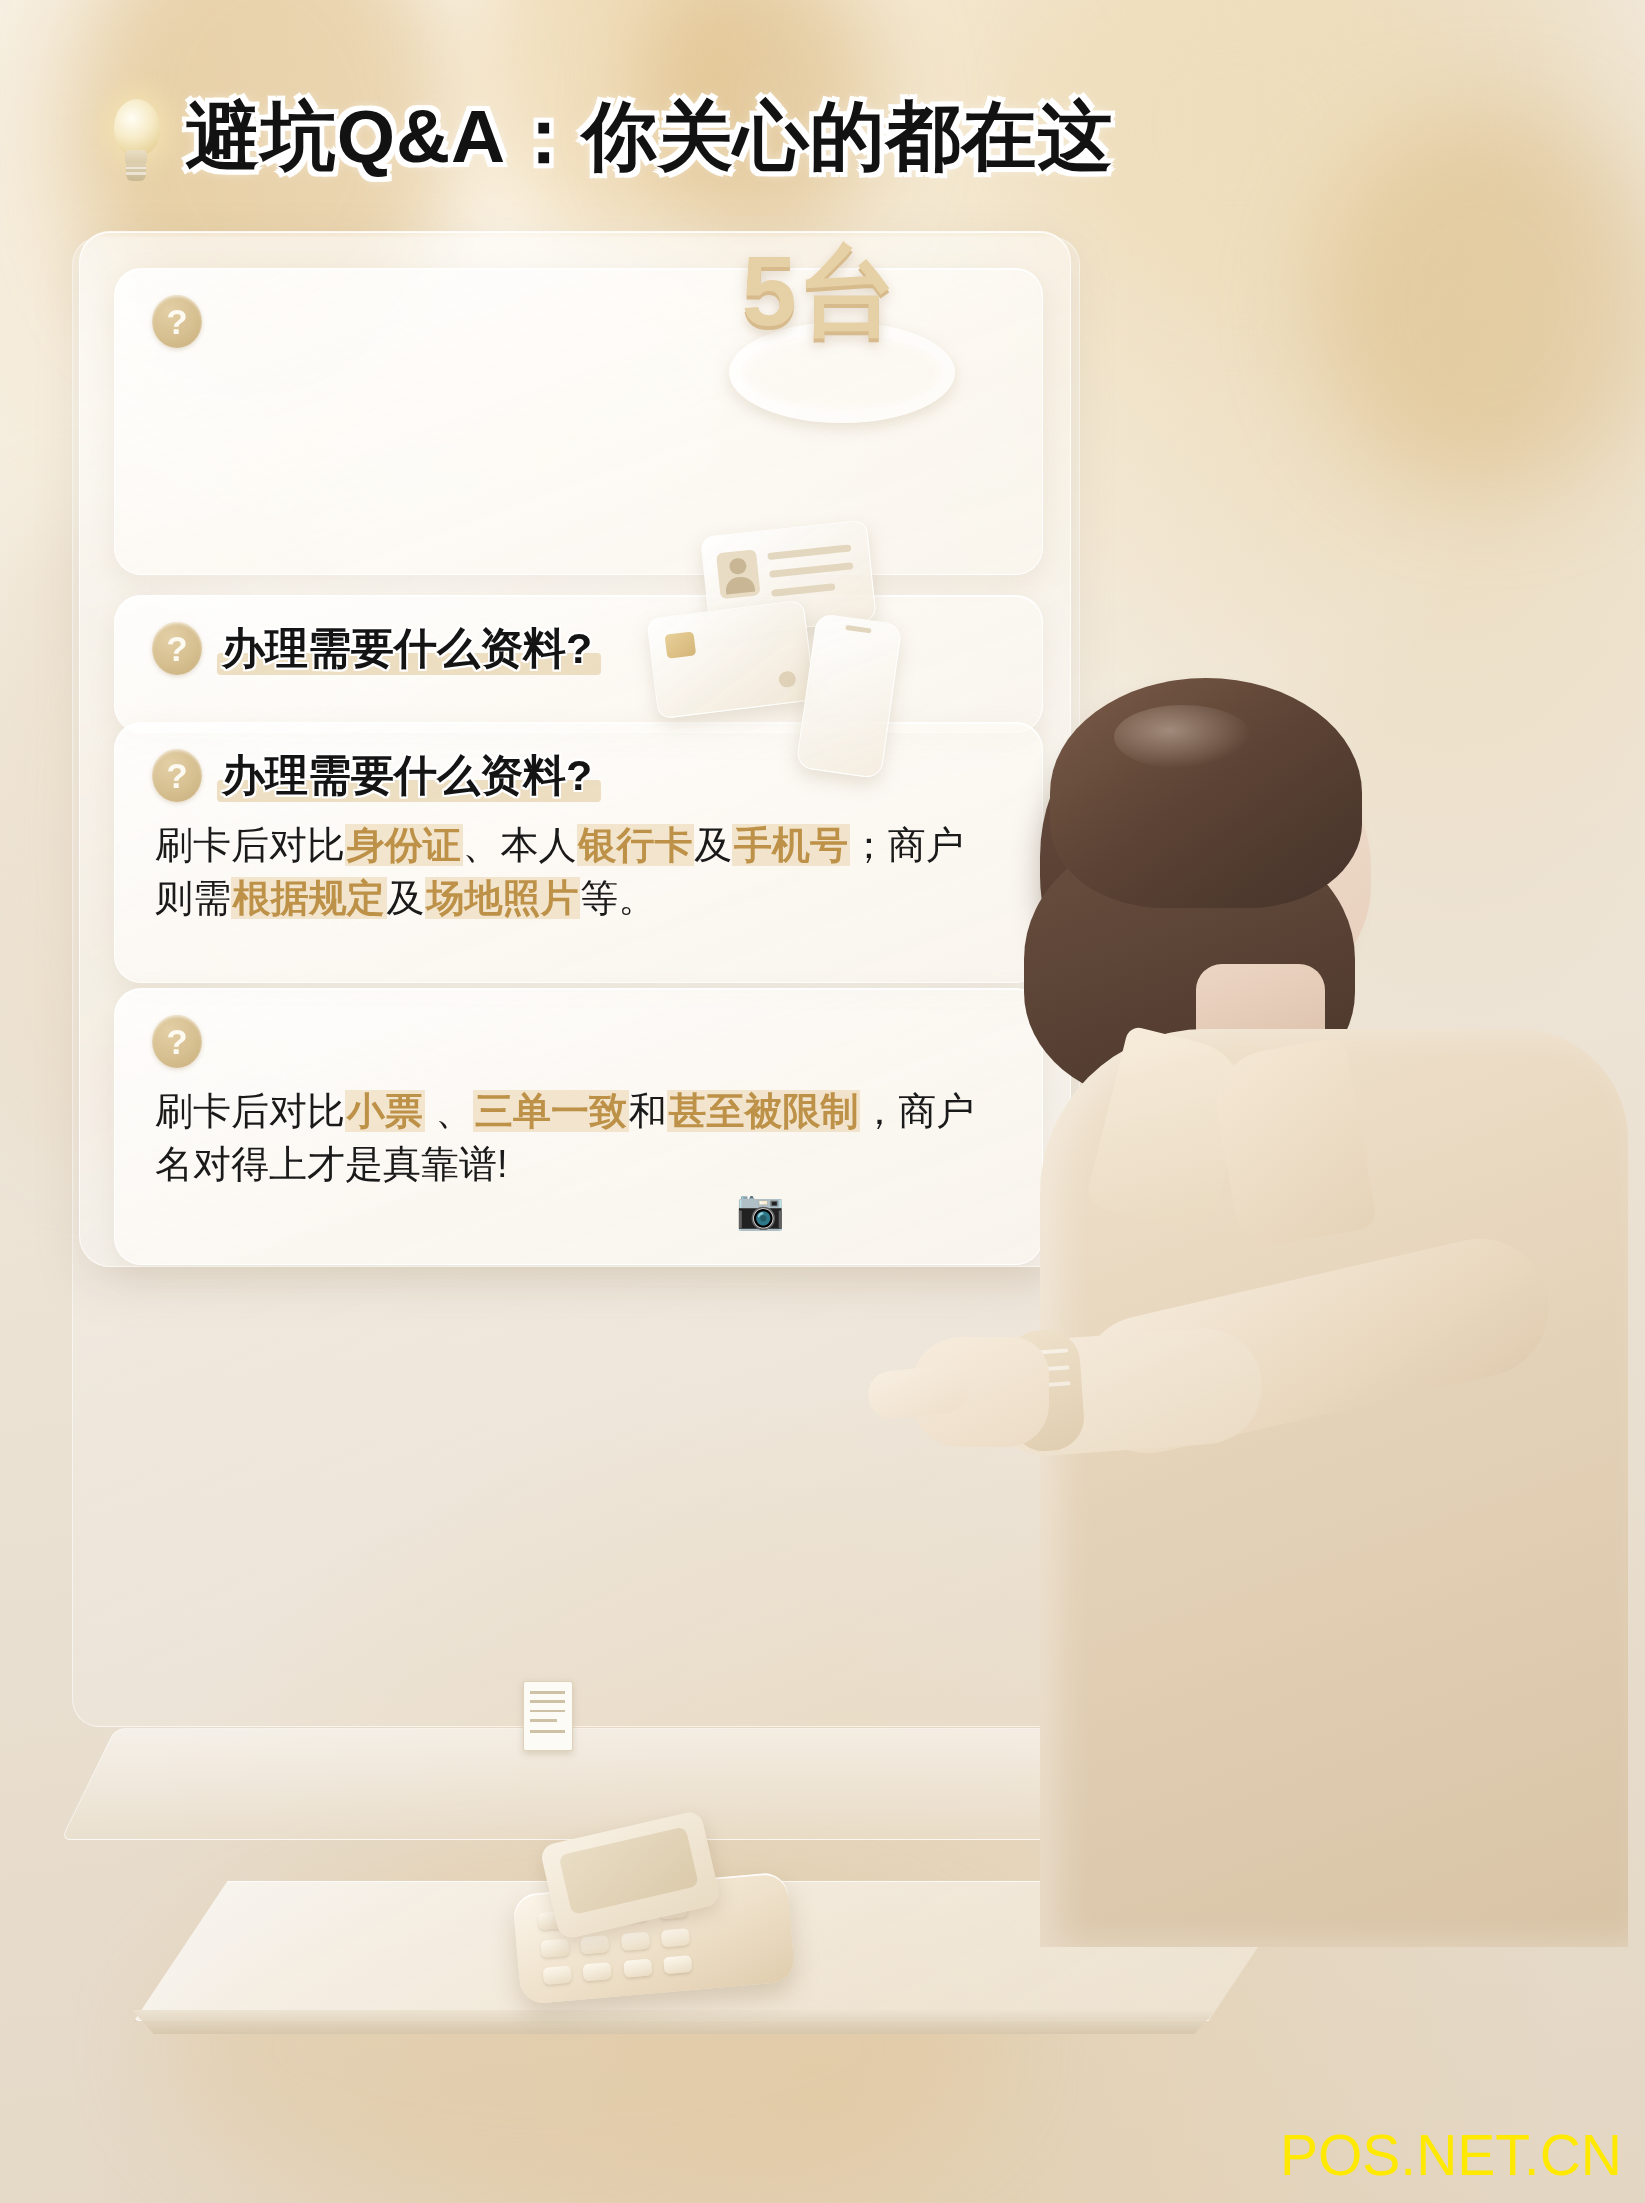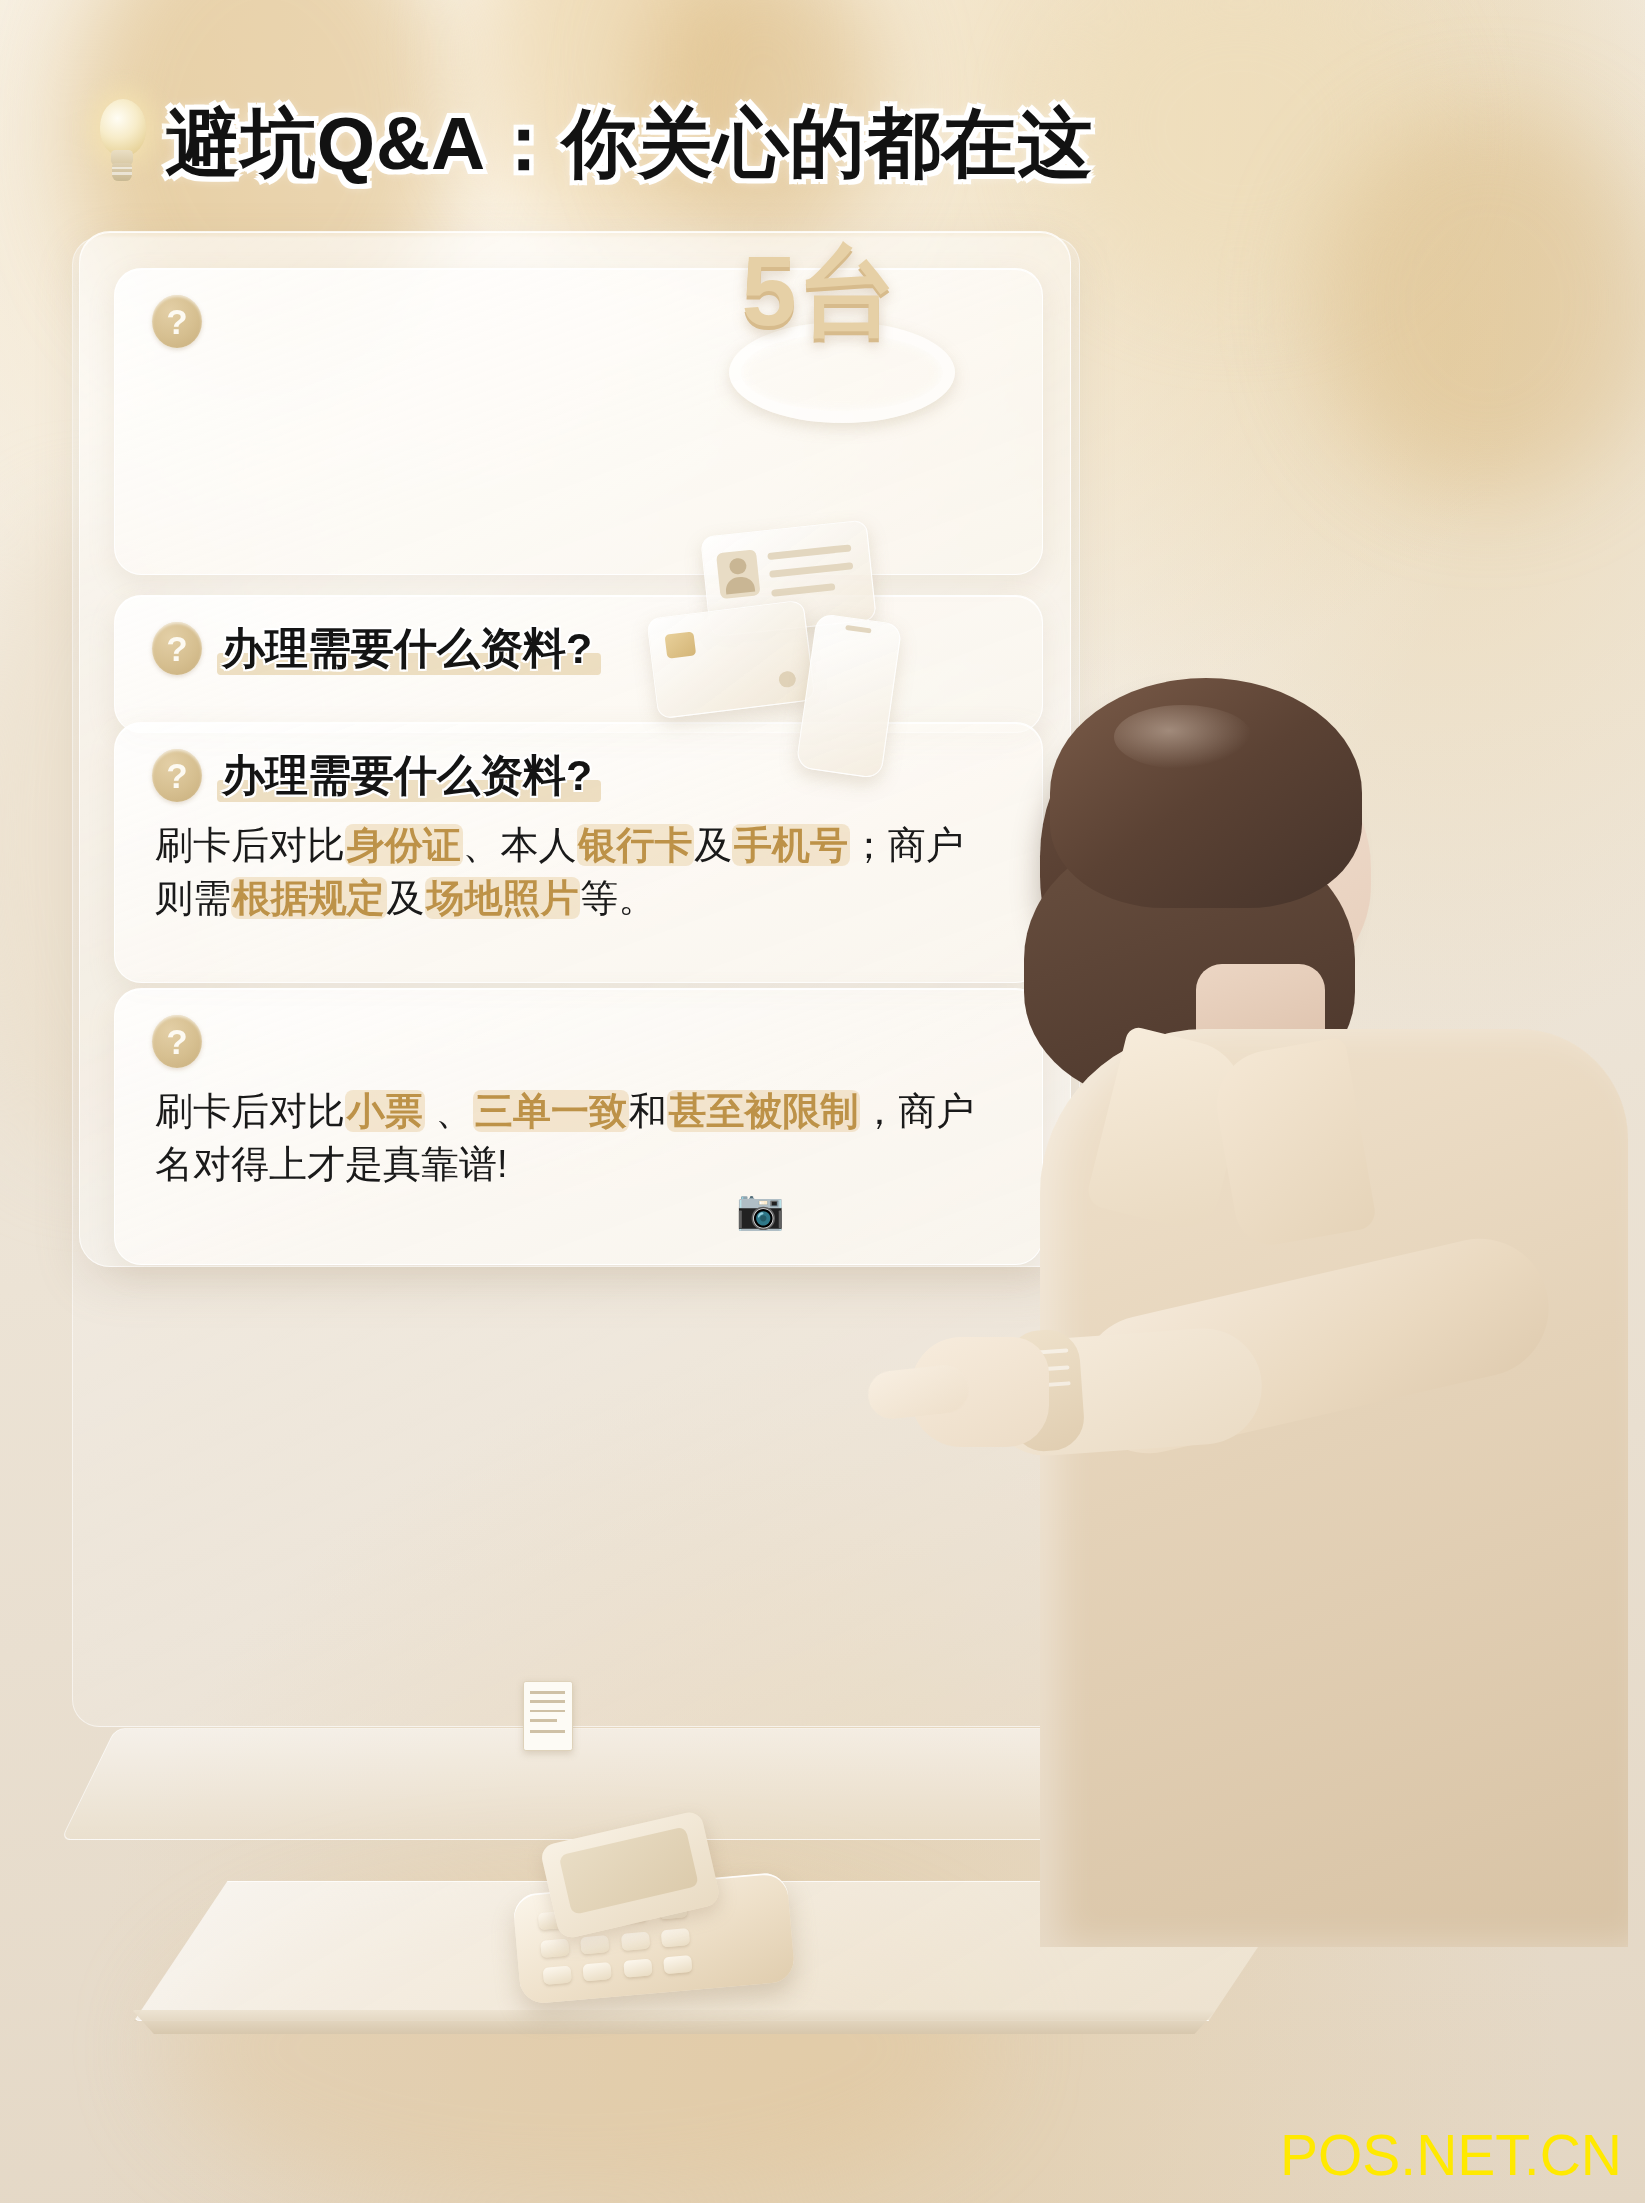--- a/index.html
+++ b/index.html
@@ -22,21 +22,21 @@
   #bg .blob{position:absolute;border-radius:50%;filter:blur(44px);}
   .b1{left:73px;top:-110px;width:386px;height:478px;background:rgba(212,172,104,.45);}
   .b2{left:478px;top:-147px;width:275px;height:395px;background:rgba(236,214,172,.75);}
   .b3{left:643px;top:-55px;width:239px;height:312px;background:rgba(214,176,112,.50);}
   .b4{left:1056px;top:-37px;width:367px;height:331px;background:rgba(238,221,186,.6);}
   .b5{left:1313px;top:110px;width:349px;height:386px;background:rgba(216,182,124,.38);}
   .b6{left:-55px;top:514px;width:294px;height:643px;background:rgba(233,220,198,.6);}
   .b7{left:165px;top:1883px;width:826px;height:331px;background:rgba(224,198,158,.42);}
 
   
-  #title-row{position:absolute;left:94px;top:99px;display:flex;align-items:center;gap:14px;z-index:30;}
+  #title-row{position:absolute;left:108px;top:99px;display:flex;gap:20px;z-index:30;}
   #bulb{width:57px;height:88px;position:relative;flex:0 0 auto;}
   #bulb .glass{position:absolute;left:5.5px;top:0;width:46px;height:57px;border-radius:50% 50% 46% 46%;
     background:radial-gradient(circle at 38% 34%,#fffdf4 0%,#f7ecc9 42%,#e8d49c 78%,#d9c084 100%);
     box-shadow:0 0 24px 9.2px rgba(245,228,176,.75);}
   #bulb .neck{position:absolute;left:17.4px;top:51px;width:22px;height:14.7px;border-radius:4.6px;
     background:linear-gradient(180deg,#eadfc4,#d8c8a4);}
   #bulb .base{position:absolute;left:18.4px;top:64px;width:20px;height:18.4px;border-radius:3.7px 3.7px 6.4px 6.4px;
     background:linear-gradient(180deg,#ded0b2,#c9b993);}
   #bulb .base i{position:absolute;left:0;width:100%;height:2.8px;background:rgba(255,255,255,.55);}
   #bulb .base i:nth-child(1){top:3.7px}
@@ -84,21 +84,21 @@
     background:radial-gradient(circle at 36% 30%,#e3cfa6 0%,#d6bf90 55%,#c8ae7c 100%);
     display:flex;align-items:center;justify-content:center;
     color:#fdfaf2;font-size:35px;font-weight:bold;line-height:1;
     box-shadow:inset 0 1.8px 2.8px rgba(255,255,255,.6),0 1.8px 4.6px rgba(150,125,85,.25);}
   .q-text{position:relative;font-size:43px;font-weight:bold;color:#141414;line-height:1.15;white-space:nowrap;
     text-shadow:1.8px 0 0 #fff,-1.8px 0 0 #fff,0 1.8px 0 #fff,0 -1.8px 0 #fff,1.8px 1.8px 0 #fff,-1.8px -1.8px 0 #fff,1.8px -1.8px 0 #fff,-1.8px 1.8px 0 #fff;}
   .q-text::before{content:"";position:absolute;left:-5.5px;right:-9.2px;bottom:-1.8px;height:22px;
     background:rgba(226,203,160,.62);border-radius:3.7px;z-index:-1;}
 
   .a-text{padding:16.5px 42px 0 40px;font-size:38px;line-height:1.42;color:#1a1a1a;font-weight:500;}
-  .hl{color:#bd9248;font-weight:bold;background:rgba(238,220,188,.70);border-radius:8px;padding:0 1.8px;}
+  .hl{color:#bd9248;font-weight:bold;background:rgba(238,220,188,.70);border-radius:0;padding:0 1.8px;}
   .hl-plain{color:#c0944a;font-weight:bold;}
 
   
   #decor-5tai{position:absolute;left:725px;top:241px;width:230px;height:174px;z-index:14;}
   #decor-5tai .ring{position:absolute;left:3.7px;top:81px;width:202px;height:77px;border-radius:50%;
     border:12px solid rgba(255,255,255,.62);box-shadow:0 5.5px 14.7px rgba(170,150,115,.25),inset 0 0 11px rgba(255,255,255,.8);}
   #decor-5tai .txt{position:absolute;left:16.5px;top:0px;font-size:99px;font-weight:bold;line-height:1;
     color:#e6d0a6;letter-spacing:1.8px;
     text-shadow:0 3.7px 0 #d7bb8c,0 7.3px 13px rgba(160,130,90,.35),0 0.9px 0 #fff8e8;}
 

